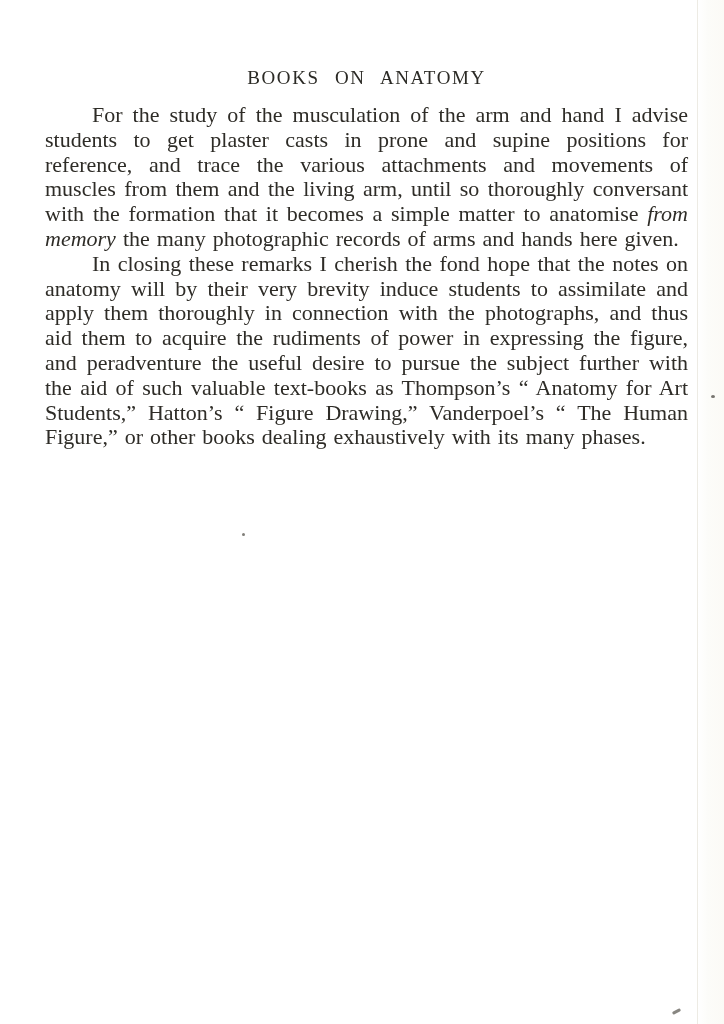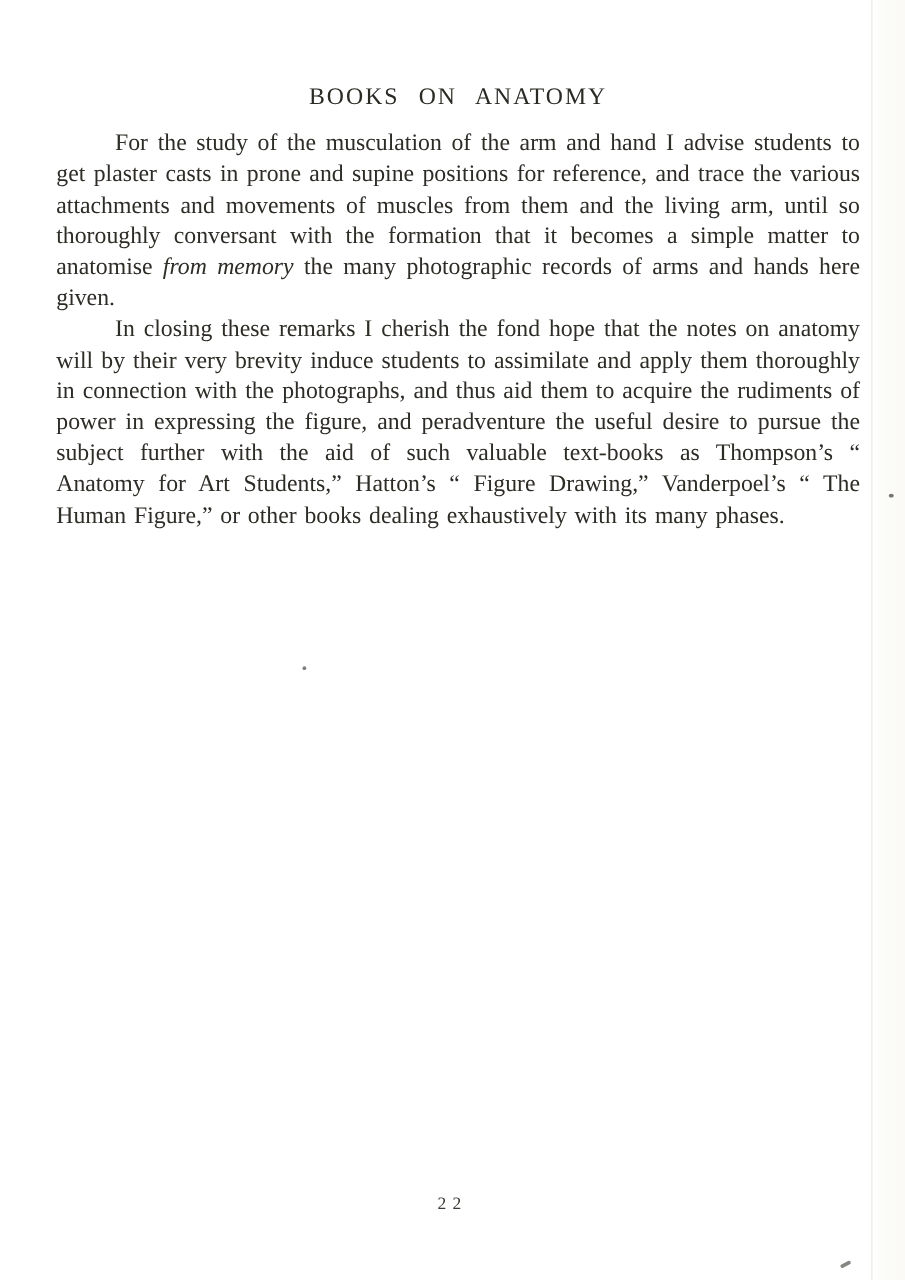--- a/index.html
+++ b/index.html
@@ -37,21 +37,21 @@
     line-height: 24px;
     letter-spacing: 1.6px;
     word-spacing: 9px;
     color: #2b2a25;
   }
   .body-text {
     position: absolute;
     top: 103px;
     left: 45px;
     width: 643px;
-    font-size: 19px;
+    font-size: 22px;
     line-height: 24.8px;
     text-align: justify;
     word-spacing: 1.5px;
   }
   .body-text p {
     margin: 0;
     text-indent: 47px;
   }
   .body-text em {
     font-style: italic;
@@ -102,19 +102,18 @@
 
   <div class="page-edge"></div>
 
   <div class="page-title">BOOKS ON ANATOMY</div>
 
   <div class="body-text">
     <p><span>For the study of the musculation of the arm and hand I advise students to get plaster casts in prone and supine positions for reference, and trace the various attachments and movements of muscles from them and the living arm, until so thoroughly conversant with the formation that it becomes a simple matter to anatomise </span><em>from memory</em><span> the many photographic records of arms and hands here given.</span></p>
     <p><span>In closing these remarks I cherish the fond hope that the notes on anatomy will by their very brevity induce students to assimilate and apply them thoroughly in connection with the photographs, and thus aid them to acquire the rudiments of power in expressing the figure, and peradventure the useful desire to pursue the subject further with the aid of such valuable text-books as Thompson’s “ Anatomy for Art Students,” Hatton’s “ Figure Drawing,” Vanderpoel’s “ The Human Figure,” or other books dealing exhaustively with its many phases.</span></p>
   </div>
 
-  <div class="page-number">22</div>
 
   <div class="scan-speck speck-mid"></div>
   <div class="scan-speck speck-margin"></div>
   <div class="scan-speck speck-bottom"></div>
 
 </div>
 
 </body></html>

